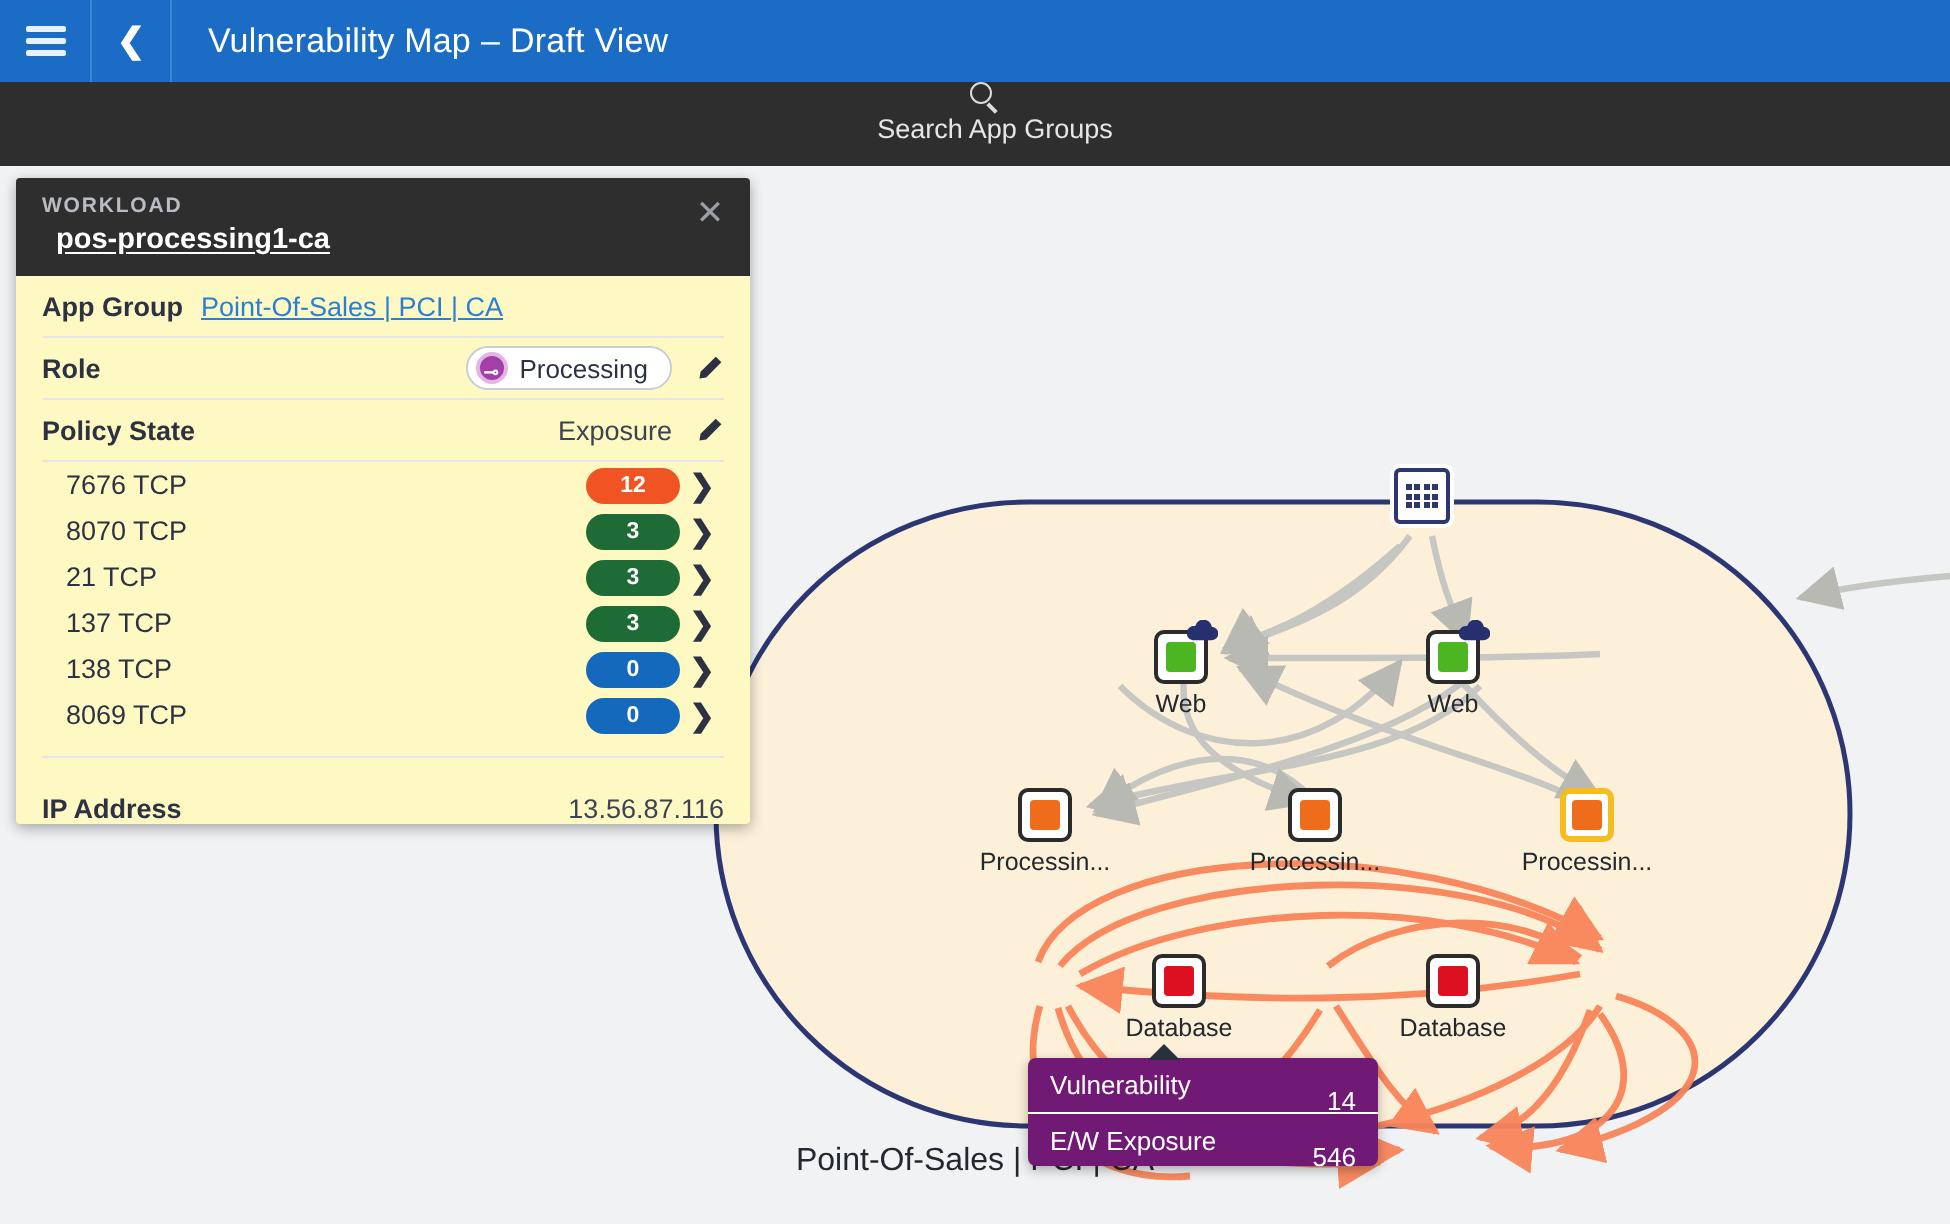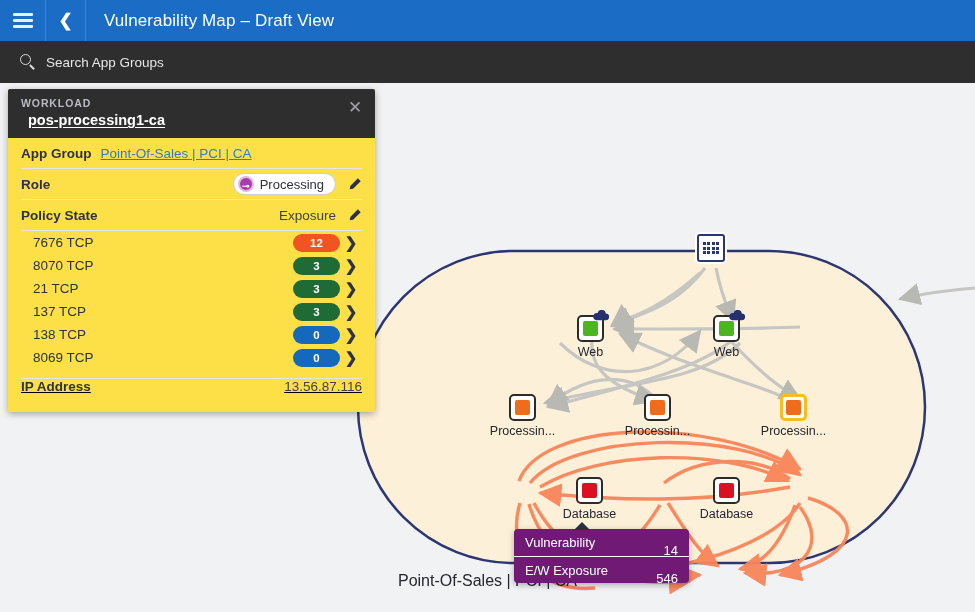--- a/index.html
+++ b/index.html
@@ -31,21 +31,21 @@
     padding-left: 18px; color: #ffffff; font-size: 17px; letter-spacing: .1px;
     white-space: nowrap;
   }
   .tb-title .dash { padding: 0 5px; font-weight: 400; }
   .tb-title .sub  { font-weight: 400; }
   .tb-title .main { font-weight: 400; }
 
   
   .searchbar {
     position: absolute; left: 0; top: 41px; width: 975px; height: 42px;
-    background: #2e2e2e; display: flex; align-items: center; padding-left: 20px;
+    background: #2e2e2e; display: flex; align-items: center; padding-left: 20px; flex-direction: column;
   }
   .search-ico { width: 16px; height: 16px; position: relative; margin-right: 10px; flex: none; }
   .search-ico .ring {
     position: absolute; left: 0; top: 0; width: 11px; height: 11px;
     border: 1.6px solid #dcdcdc; border-radius: 50%;
   }
   .search-ico .stick {
     position: absolute; left: 9.5px; top: 10px; width: 6px; height: 1.7px;
     background: #dcdcdc; transform: rotate(45deg); transform-origin: left center;
   }
@@ -54,21 +54,21 @@
   
   .canvas {
     position: absolute; left: 0; top: 83px; width: 975px; height: 529px;
     background: #f1f2f4; overflow: hidden;
   }
   .canvas svg { position: absolute; left: 0; top: 0; }
 
   
   .panel {
     position: absolute; left: 8px; top: 89px; width: 367px;
-    background: #fde047; border-radius: 2px;
+    background: #fef9c3; border-radius: 2px;
     box-shadow: 0 2px 7px rgba(0,0,0,.33);
     z-index: 40;
   }
   .panel-head {
     background: #2e2e2e; padding: 8px 12px 9px 13px; position: relative;
     border-radius: 2px 2px 0 0;
   }
   .panel-kicker {
     color: #b9bcc2; font-size: 10.5px; font-weight: 700; letter-spacing: .9px;
   }
@@ -117,21 +117,21 @@
     margin-left: auto; width: 47px; height: 18px; border-radius: 9px;
     color: #fff; font-size: 11.5px; font-weight: 700; text-align: center;
     line-height: 18px;
   }
   .vchev {
     width: 22px; text-align: center; color: #2c3241; font-size: 15px;
     font-weight: 700; flex: none;
   }
   .vuln-sep { border-top: 1px solid #e4e6e9; margin-top: 9px; }
   .ip-row {
-    display: flex; align-items: flex-start; height: 33px; font-size: 13.5px; text-decoration: underline;
+    display: flex; align-items: flex-end; height: 33px; font-size: 13.5px;
   }
 
   
   .tooltip {
     position: absolute; left: 514px; top: 446px; width: 175px;
     background: #701a75; border-radius: 4px; z-index: 30;
     box-shadow: 0 2px 6px rgba(0,0,0,.3);
   }
   .tooltip::after {
     content: ""; position: absolute; left: 60px; top: -7px;

